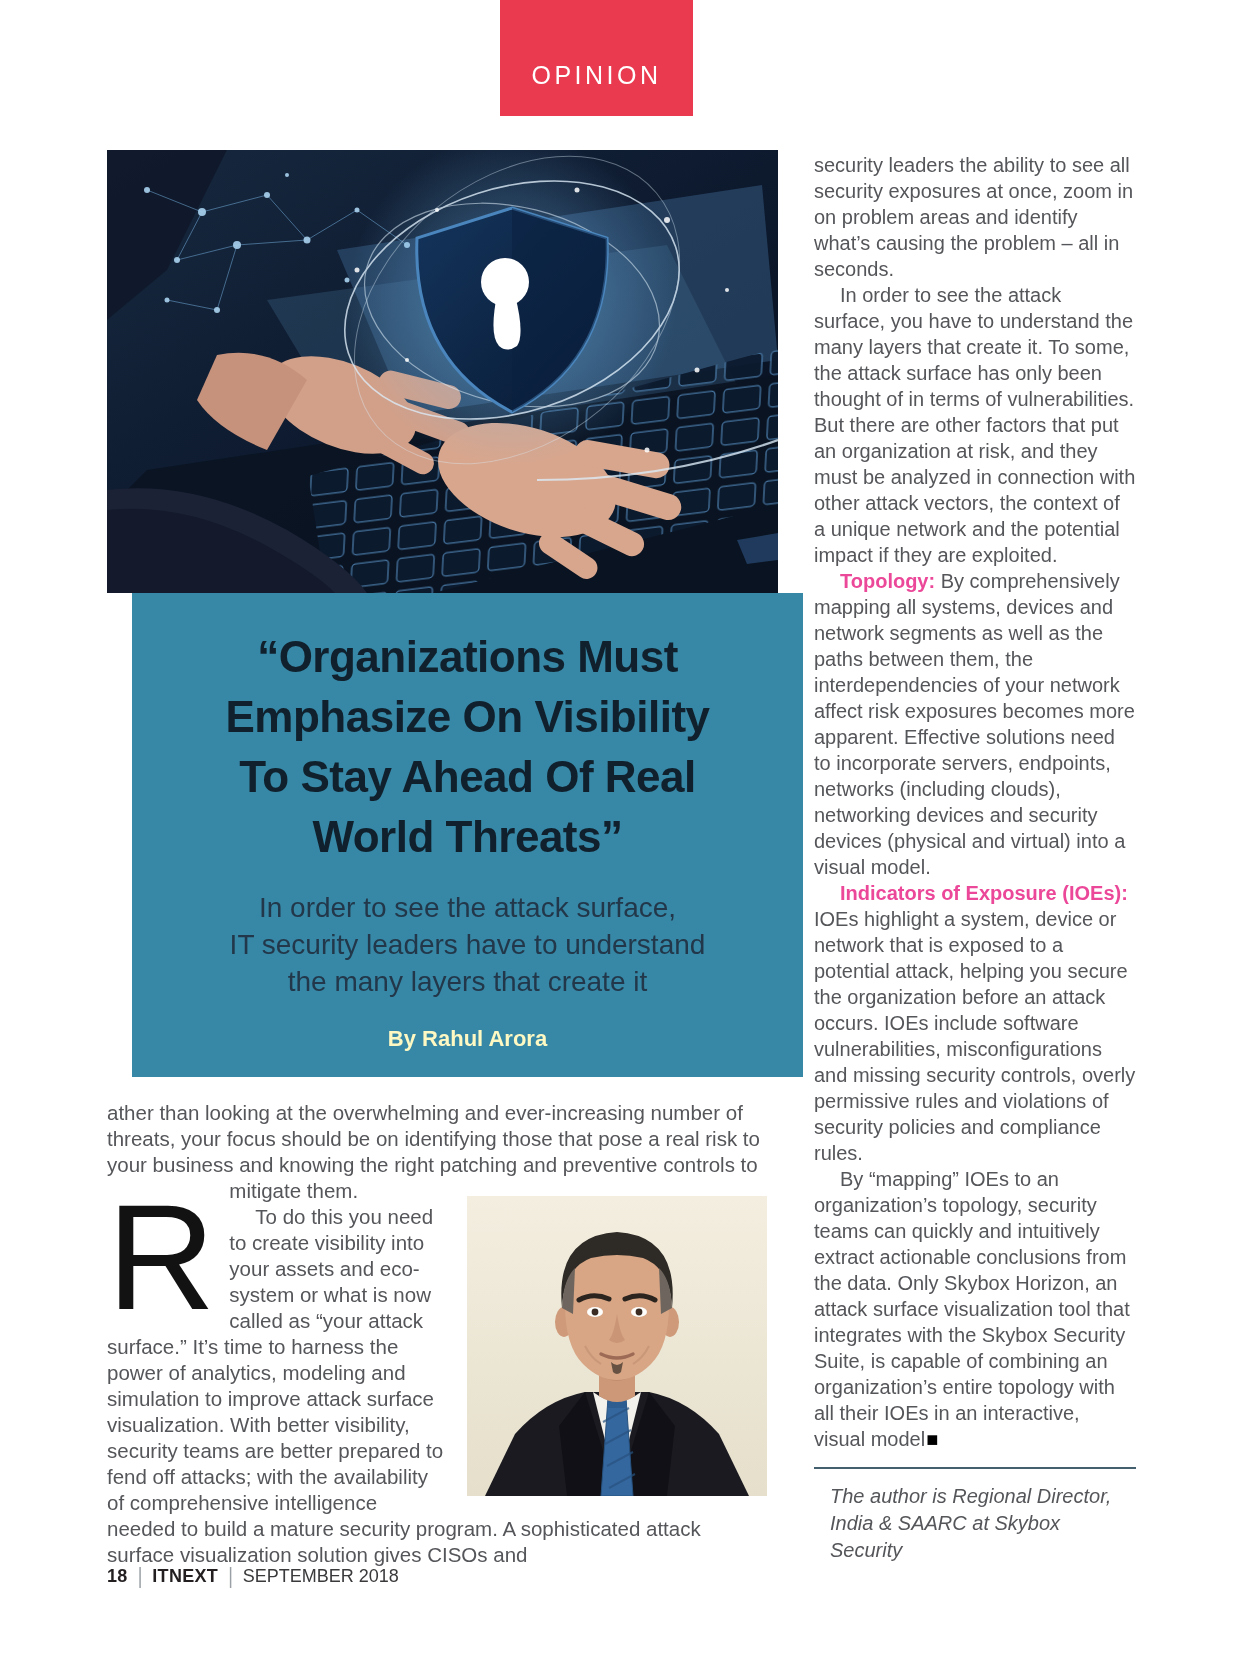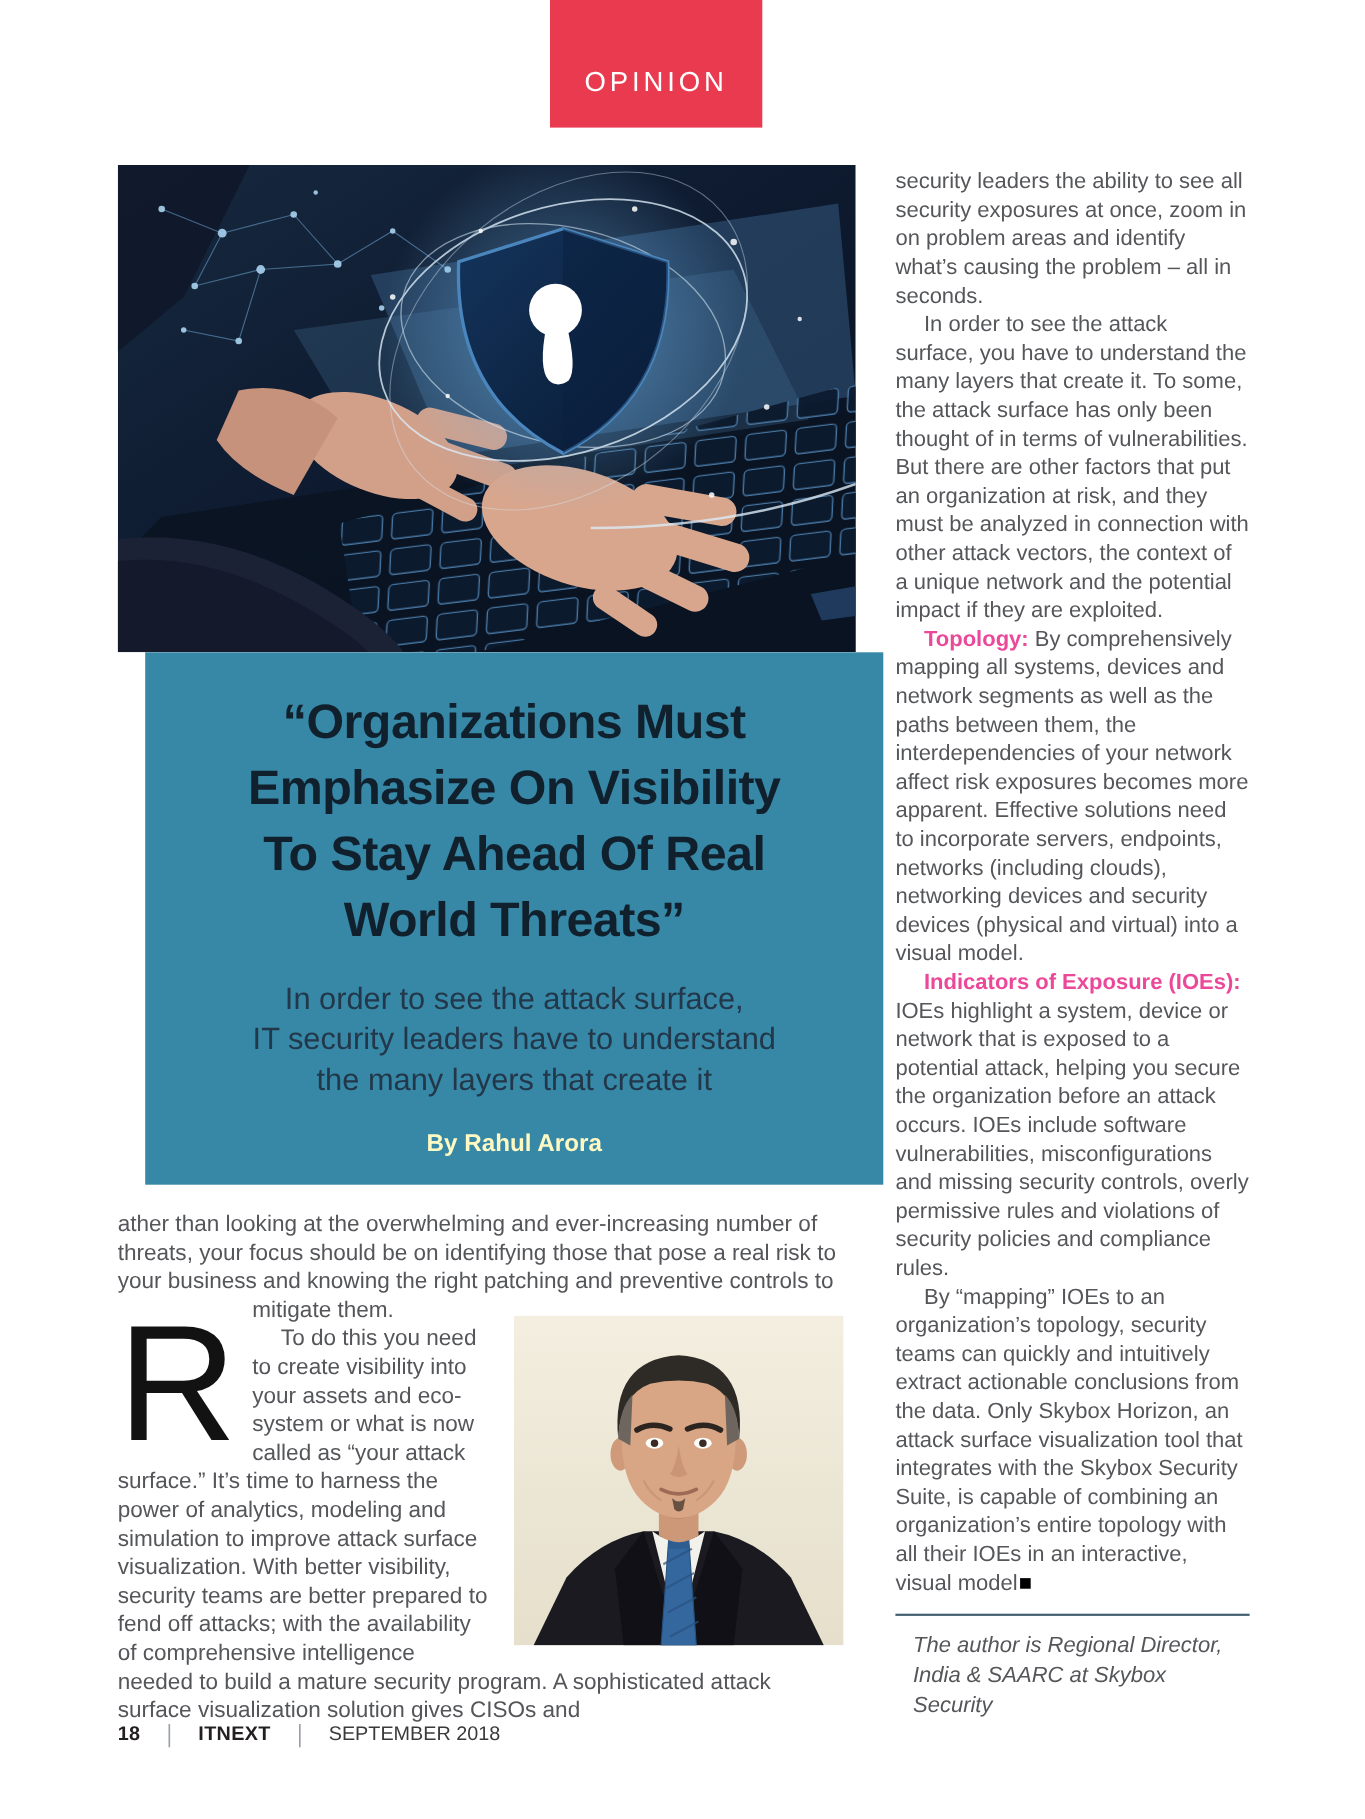--- a/index.html
+++ b/index.html
@@ -36,21 +36,21 @@
       margin:4px 14px 0 0;}
   .float-spacer{float:right;width:0;height:96px;}
   .portrait{float:right;clear:right;width:300px;height:300px;margin:0 0 10px 18px;overflow:hidden;}
   .endmark{color:#000;margin-left:1px;}
 
   .note-rule{border:none;border-top:2px solid #44606e;margin:15px 0 0 0;width:100%;}
   .author-note{margin:14px 0 0 16px;font-style:italic;font-size:20px;line-height:27px;color:#55565a;}
 
   
   .footer{position:absolute;left:107px;top:1566px;font-size:18px;color:#231f20;
-      display:flex;align-items:baseline;gap:24px;}
+      display:flex;align-items:baseline;gap:10px;}
   .fnum,.fmag{font-weight:700;letter-spacing:0.3px;}
   .fsep{color:#9aa0a6;font-weight:300;transform:scaleY(1.25);}
   .fissue{color:#3a3a3c;}
 </style>
 </head>
 <body>
 
 <div class="page">
 
   <div class="opinion-tag" id="opinion-tag" style="background: rgb(233, 58, 80);">

